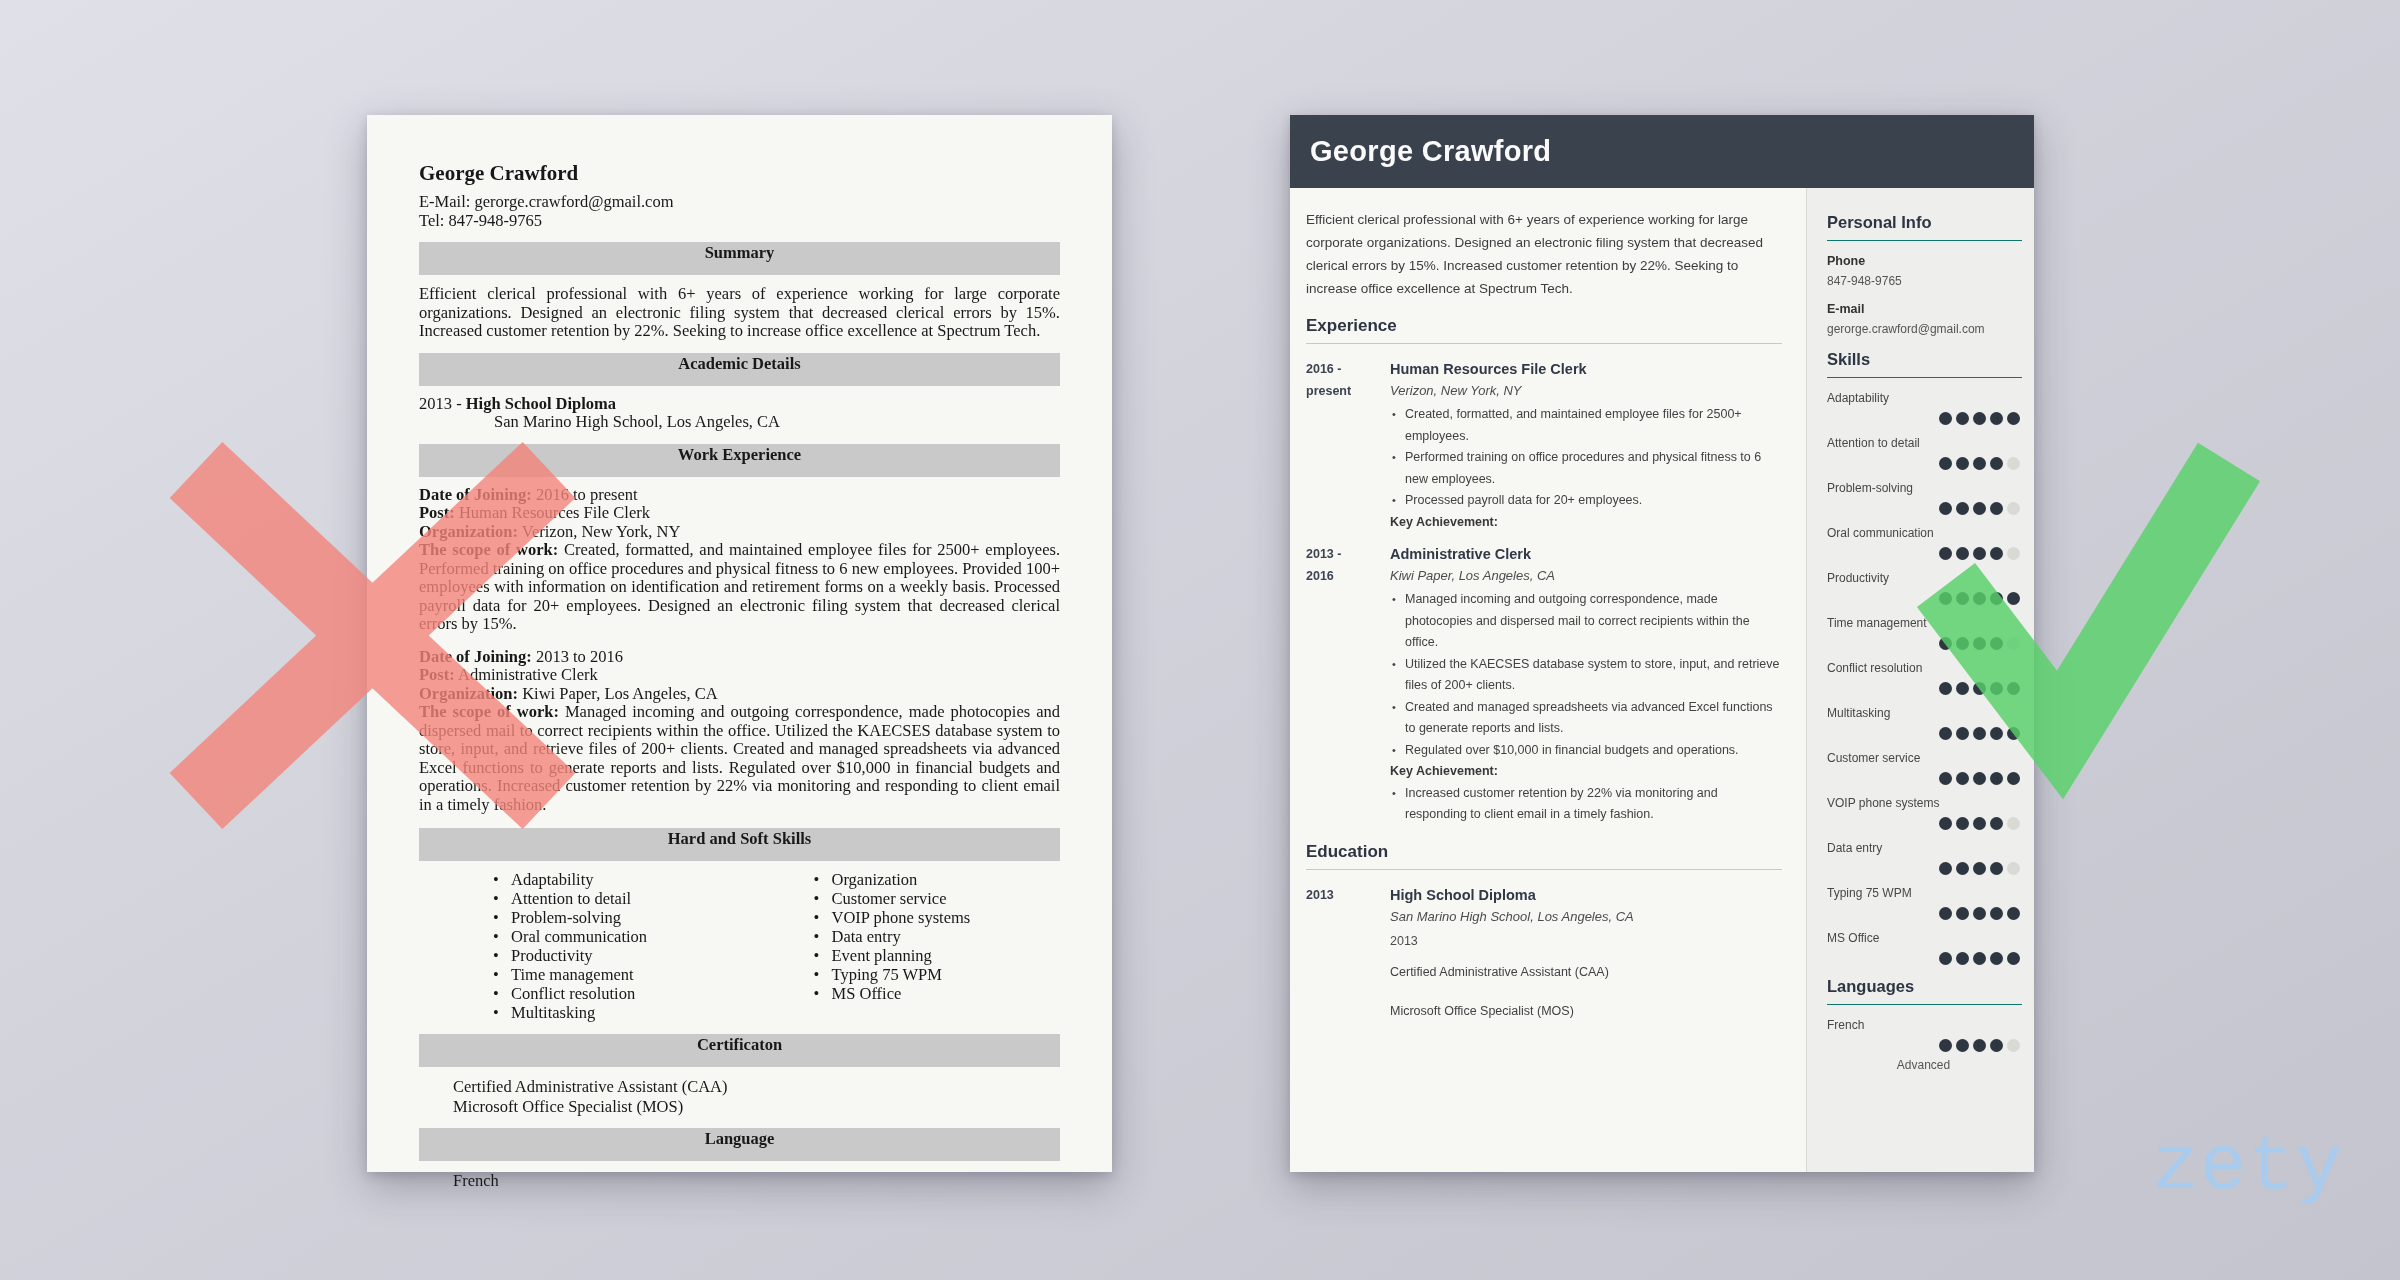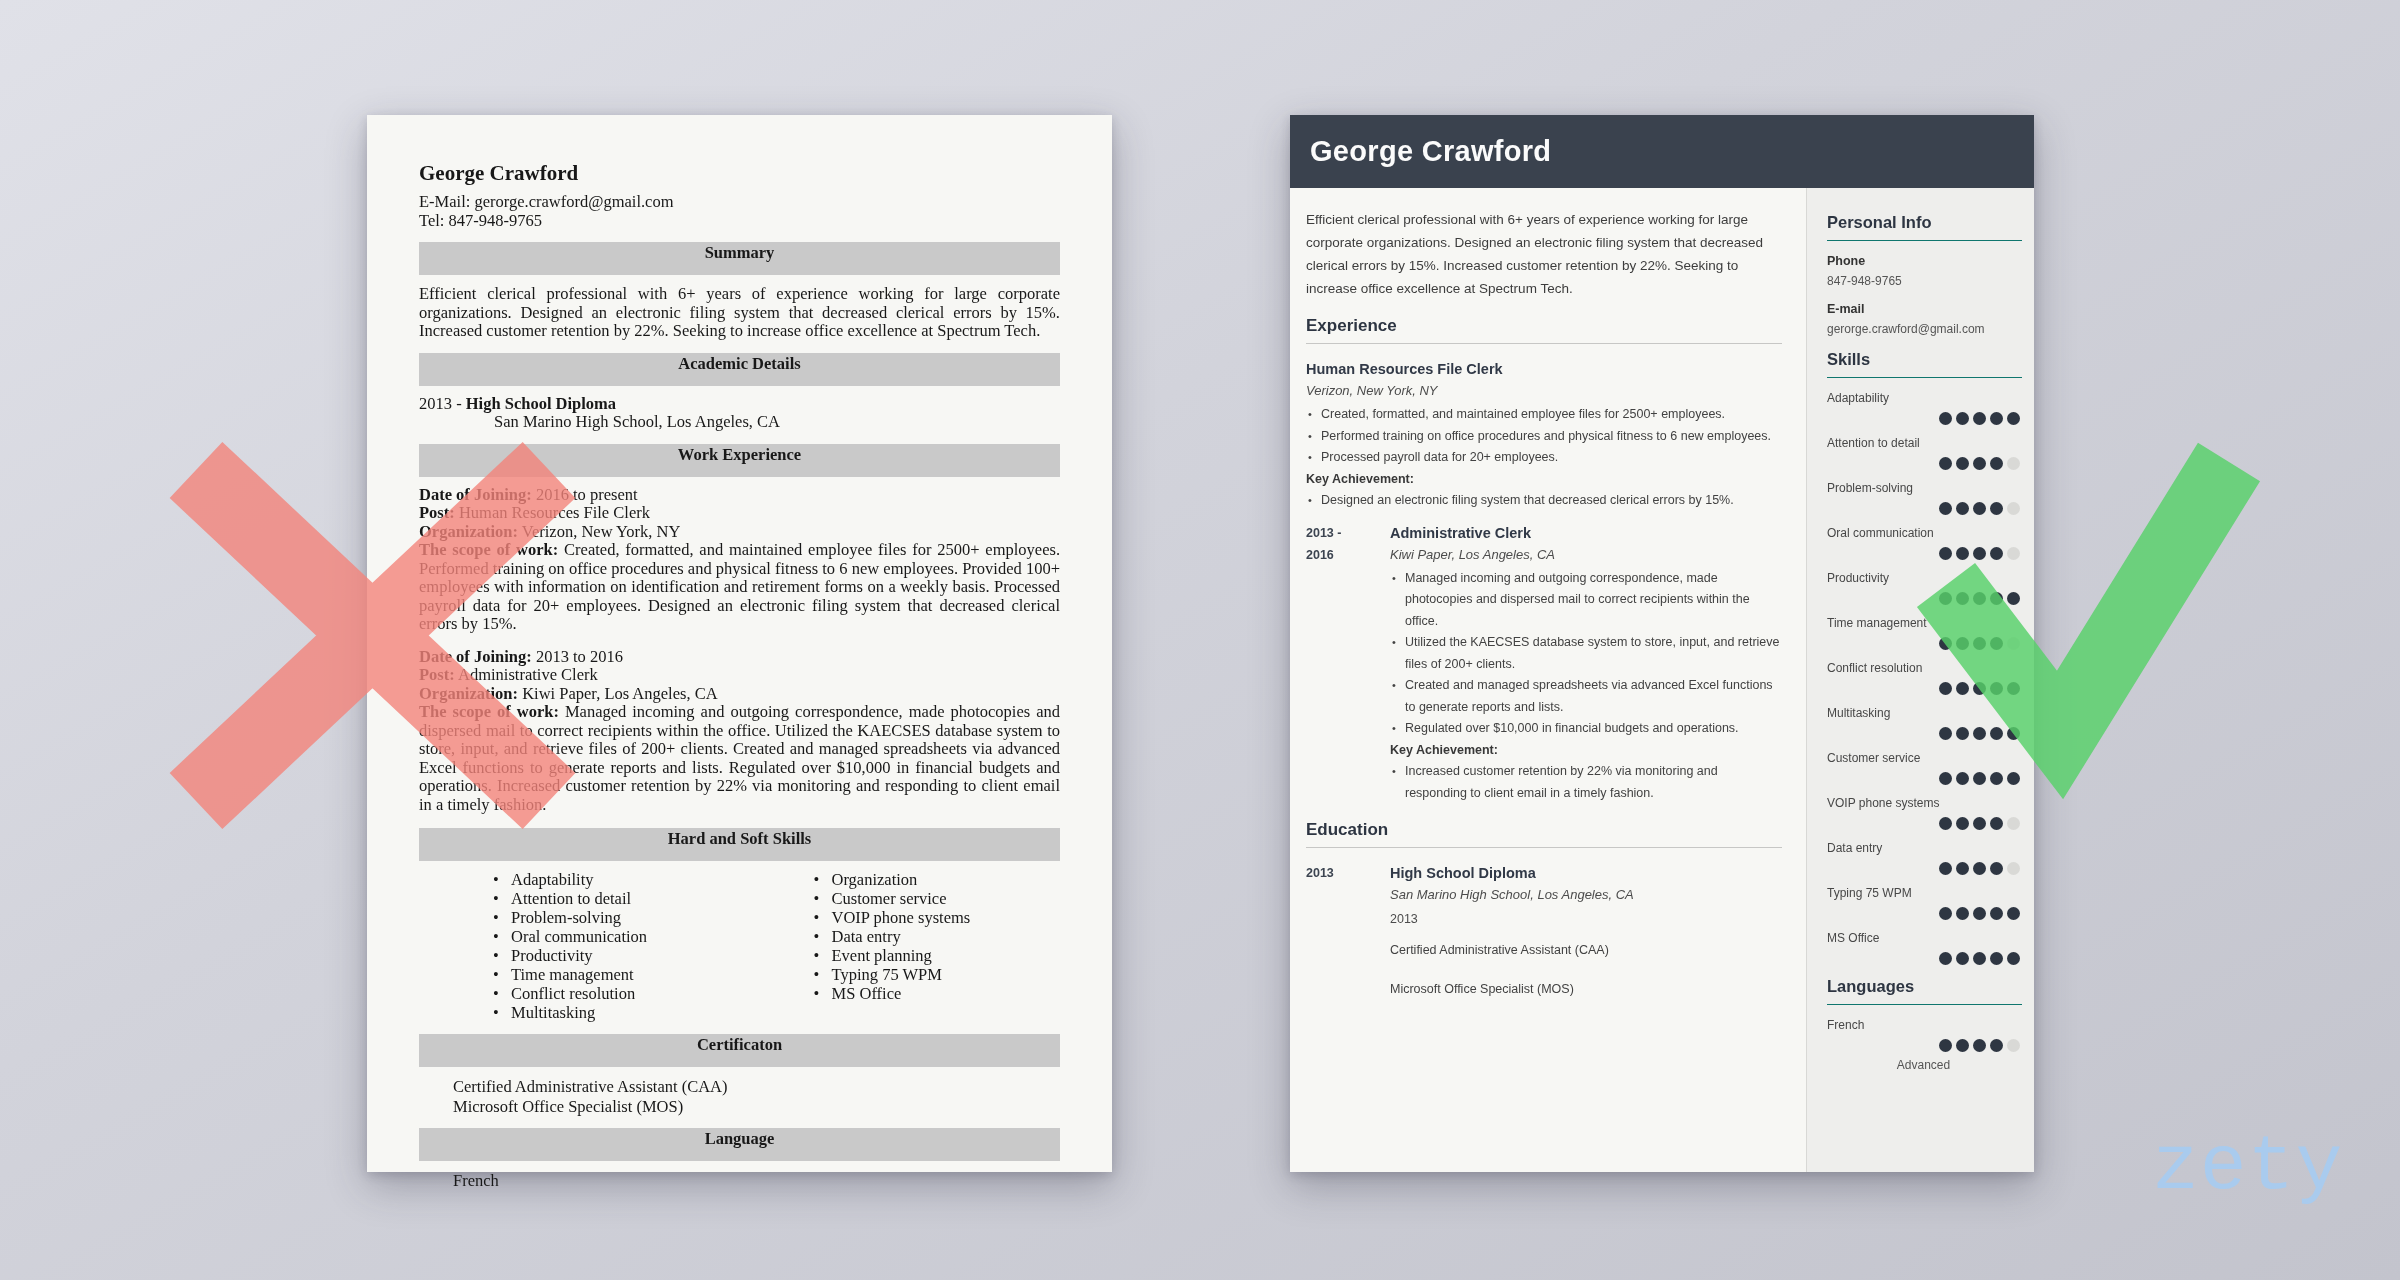--- a/index.html
+++ b/index.html
@@ -141,32 +141,33 @@
   <div class="gp-header">
     <span class="gp-name">George Crawford</span>
   </div>
   <div class="gp-body">
     <div class="gp-main">
       <p class="gp-summary">Efficient clerical professional with 6+ years of experience working for large corporate organizations. Designed an electronic filing system that decreased clerical errors by 15%. Increased customer retention by 22%. Seeking to increase office excellence at Spectrum Tech.</p>
 
       <div class="gp-sec">Experience</div>
       <div id="good-jobs">
           <div class="gp-entry">
+            <div class="gp-dates">
+              <div>2016 -</div>
+              <div>present</div>
+            </div>
             <div class="gp-entry-body">
               <div class="gp-title">Human Resources File Clerk</div>
               <div class="gp-company">Verizon, New York, NY</div>
               <ul class="gp-bullets">
                 <li>Created, formatted, and maintained employee files for 2500+ employees.</li>
                 <li>Performed training on office procedures and physical fitness to 6 new employees.</li>
                 <li>Processed payroll data for 20+ employees.</li>
               </ul>
               <div class="gp-keylabel">Key Achievement:</div>
-              <ul class="gp-bullets">
-                <li>Designed an electronic filing system that decreased clerical errors by 15%.</li>
-              </ul>
             </div>
           </div>
           <div class="gp-entry">
             <div class="gp-dates">
               <div>2013 -</div>
               <div>2016</div>
             </div>
             <div class="gp-entry-body">
               <div class="gp-title">Administrative Clerk</div>
               <div class="gp-company">Kiwi Paper, Los Angeles, CA</div>

